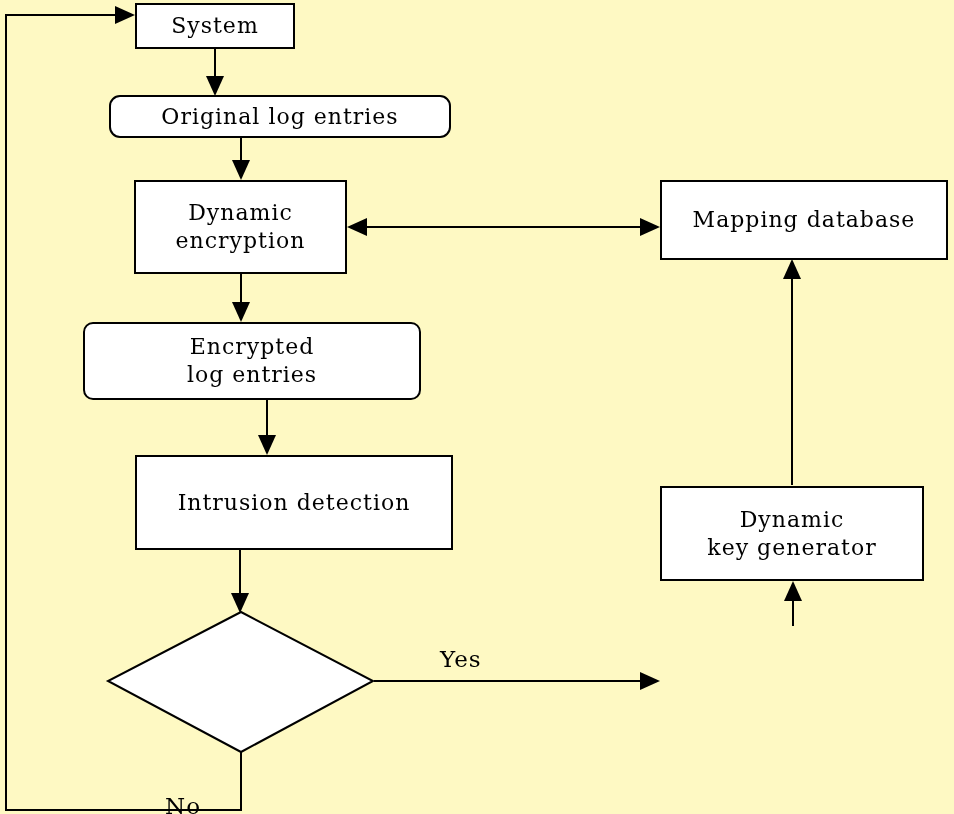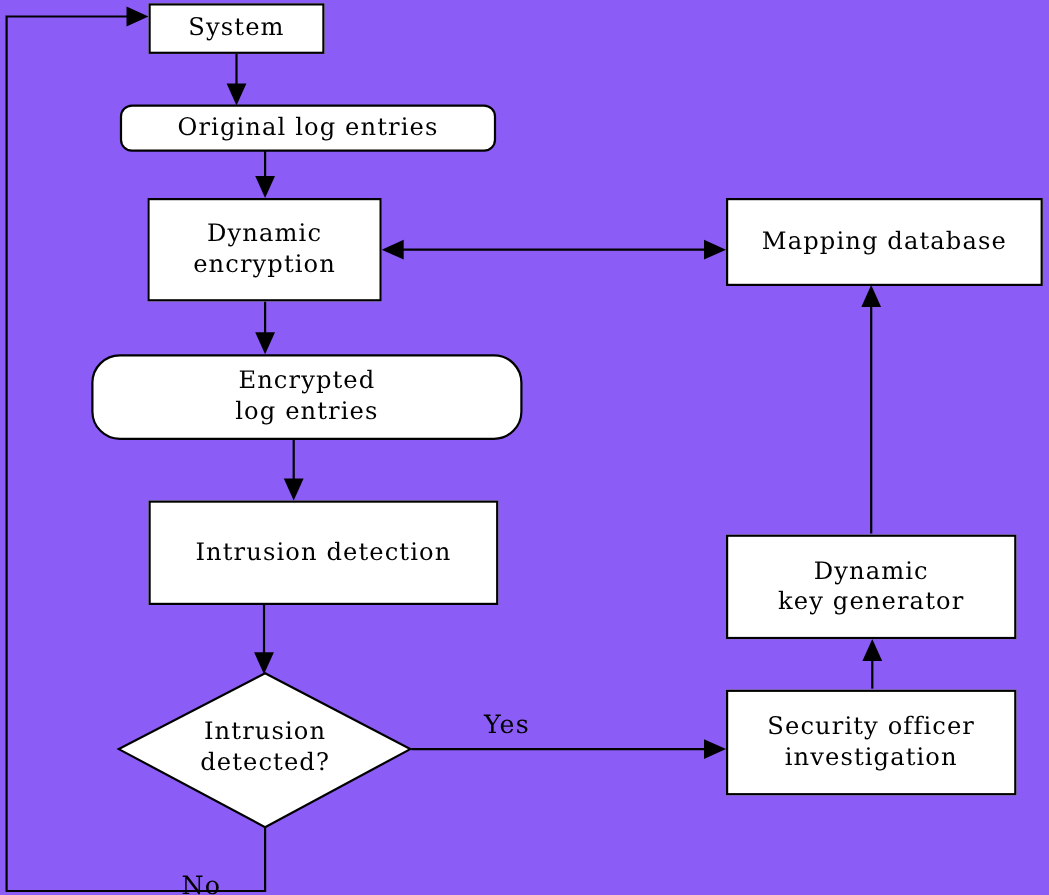--- a/index.html
+++ b/index.html
@@ -4,21 +4,21 @@
 <style>
   html, body {
     margin: 0;
     padding: 0;
     background: #ffffff;
   }
   .canvas {
     position: relative;
     width: 954px;
     height: 814px;
-    background: #8b5cf6;
+    background: #fef9c3;
     font-family: "DejaVu Serif", "Liberation Serif", serif;
     color: #000000;
     overflow: hidden;
   }
   .edges-layer {
     position: absolute;
     left: 0;
     top: 0;
     width: 954px;
     height: 814px;
@@ -34,21 +34,21 @@
     text-align: center;
     font-size: 22px;
     letter-spacing: 1px;
     line-height: 1.27;
     white-space: pre-line;
   }
   .node-system      { left: 135px; top: 3px;   width: 160px; height: 46px; }
   .node-original    { left: 109px; top: 95px;  width: 342px; height: 43px; border-radius: 11px; }
   .node-dynenc      { left: 134px; top: 180px; width: 213px; height: 94px; }
   .node-mapdb       { left: 660px; top: 180px; width: 288px; height: 80px; }
-  .node-enclog      { left: 83px;  top: 322px; width: 392px; height: 78px; border-radius: 26px; }
+  .node-enclog      { left: 83px;  top: 322px; width: 338px; height: 78px; border-radius: 10px; }
   .node-intrdet     { left: 135px; top: 455px; width: 318px; height: 95px; text-align: right; }
   .node-dynkey      { left: 660px; top: 486px; width: 264px; height: 95px; }
   .node-secoff      { left: 660px; top: 627px; width: 264px; height: 96px; }
   .diamond-label {
     position: absolute;
     left: 150px;
     top: 647px;
     width: 182px;
     height: 66px;
     display: flex;
@@ -137,26 +137,22 @@
   <div class="node node-dynenc">Dynamic
 encryption</div>
 
   <div class="node node-mapdb">Mapping database</div>
 
   <div class="node node-enclog">Encrypted
 log entries</div>
 
   <div class="node node-intrdet">Intrusion detection</div>
 
-  <div class="diamond-label">Intrusion
-detected?</div>
 
   <div class="node node-dynkey">Dynamic
 key generator</div>
 
-  <div class="node node-secoff">Security officer
-investigation</div>
 
   <div class="edge-label label-yes">Yes</div>
 
   <div class="edge-label label-no">No</div>
 
 </div>
 
 </body></html>

